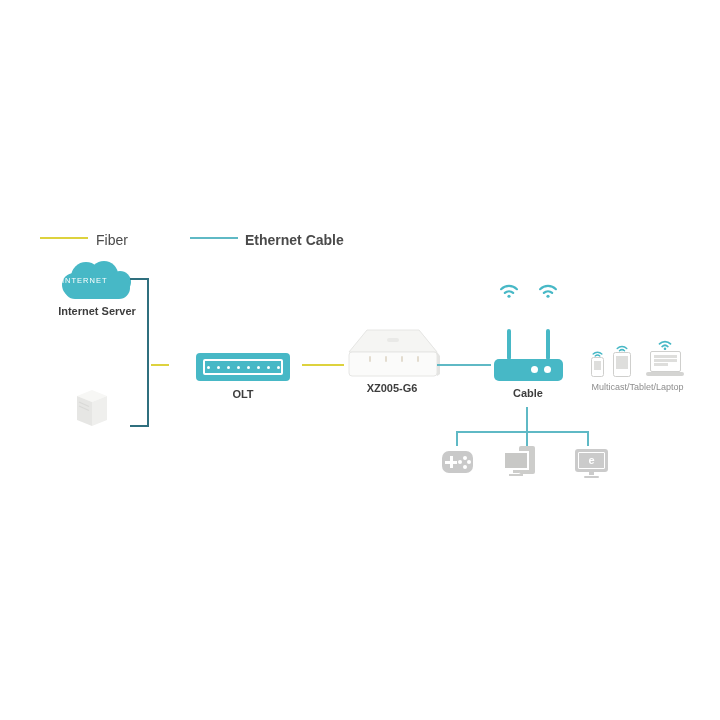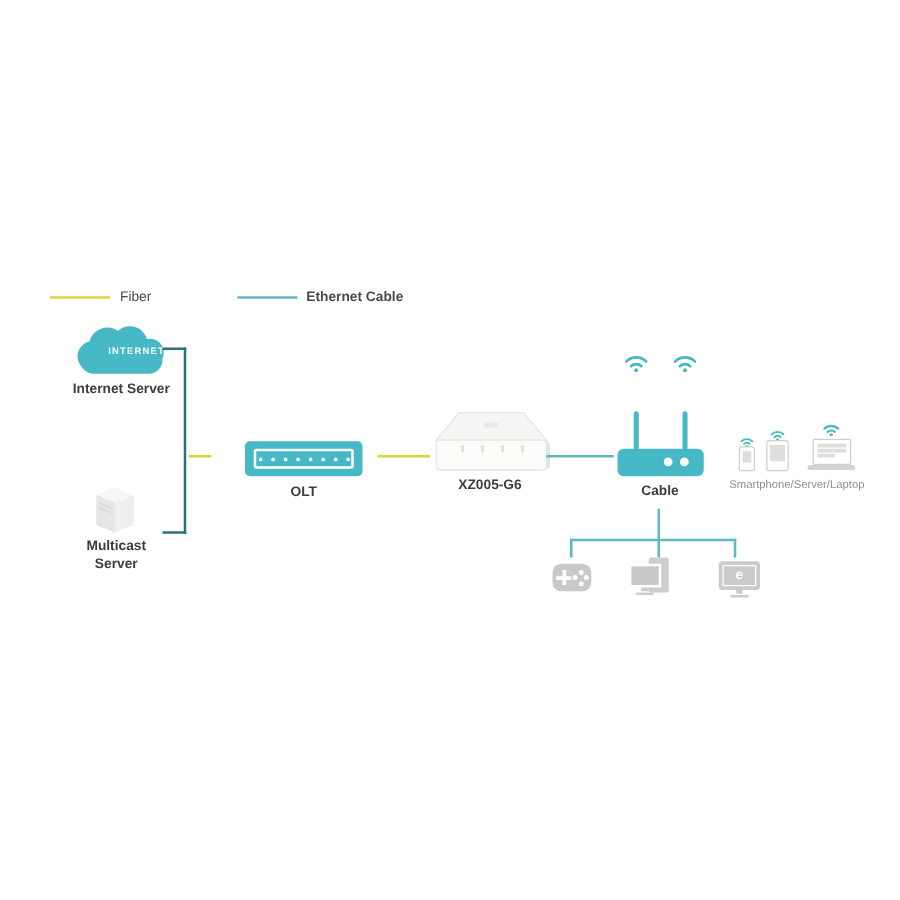--- a/index.html
+++ b/index.html
@@ -4,28 +4,28 @@
 <style>
   html,body{margin:0;padding:0;background:#ffffff;}
   .canvas{position:relative;width:720px;height:720px;background:#ffffff;overflow:hidden;
           font-family:"Liberation Sans", sans-serif;}
   .abs{position:absolute;}
   .hline{height:2px;}
   .vline{width:2px;}
   .fiber{background:#ddd23e;}
   .eth{background:#5fb9c5;}
   .bracket{background:#2f6f7e;}
-  .legend-label{font-size:11px;color:#4a4a4a;}
+  .legend-label{font-size:14px;color:#4a4a4a;}
   .caption{font-size:11px;font-weight:600;color:#3d3d3d;text-align:center;line-height:1.25;}
   .caption-gray{font-size:9px;color:#8e8e8e;text-align:center;}
   
   .cloud-part{position:absolute;background:#47b8c6;border-radius:50%;}
   .cloud-base{position:absolute;background:#47b8c6;border-radius:11px;}
-  .cloud-text{position:absolute;width:100%;text-align:right;color:#ffffff;font-size:7.5px;
-              font-weight:bold;letter-spacing:1px;}
+  .cloud-text{position:absolute;width:100%;text-align:left;color:#ffffff;font-size:7.5px;
+              font-weight:normal;letter-spacing:1px;}
   
   .olt-body{background:#47b8c6;border-radius:4px;}
   .olt-inner{position:absolute;left:7px;top:6px;right:7px;bottom:6px;border:2px solid #ffffff;
              border-radius:2px;display:flex;align-items:center;justify-content:center;gap:7px;}
   .olt-dot{width:3px;height:3px;border-radius:50%;background:#ffffff;}
   
   .router-body{background:#47b8c6;border-radius:5px;}
   .router-dot{position:absolute;width:7px;height:7px;border-radius:50%;background:#ffffff;}
   .antenna{background:#47b8c6;width:4px;border-radius:2px;}
   
@@ -72,24 +72,20 @@
   <div class="abs hline bracket" style="left:130px;top:425px;width:19px;"></div>
 
   <div class="abs" style="left:76px;top:389px;width:32px;height:38px;">
     <svg width="32" height="38" viewBox="0 0 32 38">
       <polygon points="16,1 31,7 16,13 1,7" fill="#f7f7f5"></polygon>
       <polygon points="1,7 16,13 16,37 1,31" fill="#e6e6e4"></polygon>
       <polygon points="31,7 16,13 16,37 31,31" fill="#efefed"></polygon>
       <line x1="3" y1="13" x2="13" y2="17.5" stroke="#d9d9d7" stroke-width="1.2"></line>
       <line x1="3" y1="17" x2="13" y2="21.5" stroke="#d9d9d7" stroke-width="1.2"></line>
     </svg>
-  </div>
-  <div class="abs caption" style="left:53px;top:431px;width:80px;">
-    <div>Multicast</div>
-    <div>Server</div>
   </div>
 
   <div class="abs hline fiber" style="left:151px;top:364px;width:18px;"></div>
 
   <div class="abs olt-body" style="left:196px;top:353px;width:94px;height:28px;">
     <div class="olt-inner">
       <span class="olt-dot"></span>
       <span class="olt-dot"></span>
       <span class="olt-dot"></span>
       <span class="olt-dot"></span>
@@ -171,21 +167,21 @@
     </svg>
   </div>
   <div class="abs" style="left:646px;top:351px;width:38px;height:26px;">
     <div class="abs phone" style="left:4px;top:0px;width:29px;height:19px;border-radius:2px;">
       <div class="laptop-line" style="top:3px;"></div>
       <div class="laptop-line" style="top:7px;"></div>
       <div class="laptop-line" style="top:11px;width:14px;"></div>
     </div>
     <div class="abs" style="left:0px;top:21px;width:38px;height:4px;background:#d4d4d2;border-radius:2px;"></div>
   </div>
-  <div class="abs caption-gray" style="left:570px;top:382px;width:135px;">Smartphone/Server/Laptop</div>
+  <div class="abs caption-gray" style="left:570px;top:382px;width:135px;">Multicast/Tablet/Laptop</div>
 
   <div class="abs vline eth" style="left:526px;top:407px;height:26px;"></div>
   <div class="abs hline eth" style="left:456px;top:431px;width:133px;"></div>
   <div class="abs vline eth" style="left:456px;top:431px;height:15px;"></div>
   <div class="abs vline eth" style="left:526px;top:431px;height:15px;"></div>
   <div class="abs vline eth" style="left:587px;top:431px;height:15px;"></div>
 
   <div class="abs pad-body" style="left:442px;top:451px;width:31px;height:22px;">
     <div class="pad-white" style="left:7.5px;top:5px;width:3px;height:12px;"></div>
     <div class="pad-white" style="left:3px;top:9.5px;width:12px;height:3px;"></div>

